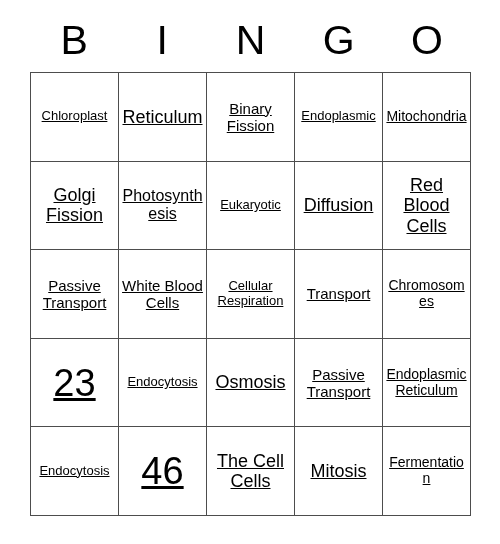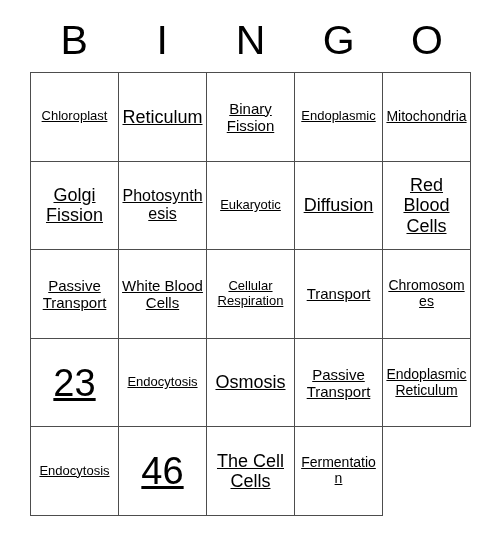--- a/index.html
+++ b/index.html
@@ -169,17 +169,20 @@
       <div class="bingo-cell">
         <span class="cell-text fs-md">Endocytosis</span>
       </div>
       <div class="bingo-cell">
         <span class="cell-text fs-num">46</span>
       </div>
       <div class="bingo-cell">
         <span class="cell-text fs-xl">The Cell Cells</span>
       </div>
       <div class="bingo-cell">
+        <span class="cell-text fs-xl">Mitosis</span>
+      </div>
+      <div class="bingo-cell">
         <span class="cell-text fs-sm">Fermentation</span>
       </div>
     </div>
 
 </div>
 
 </body></html>

